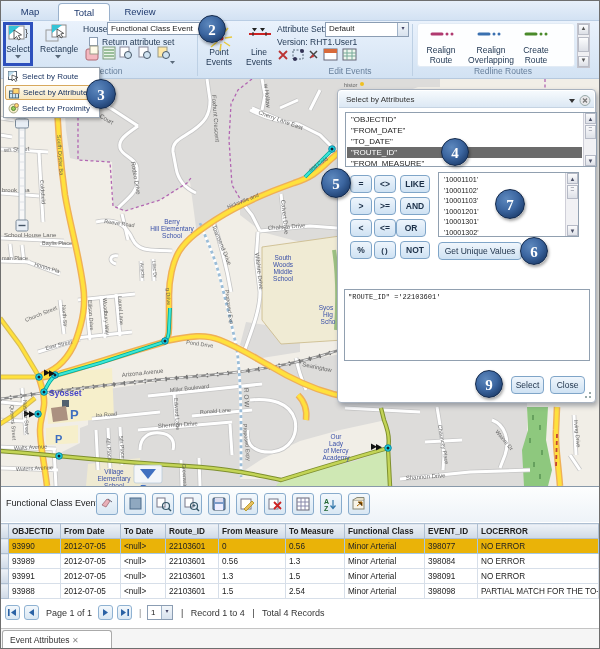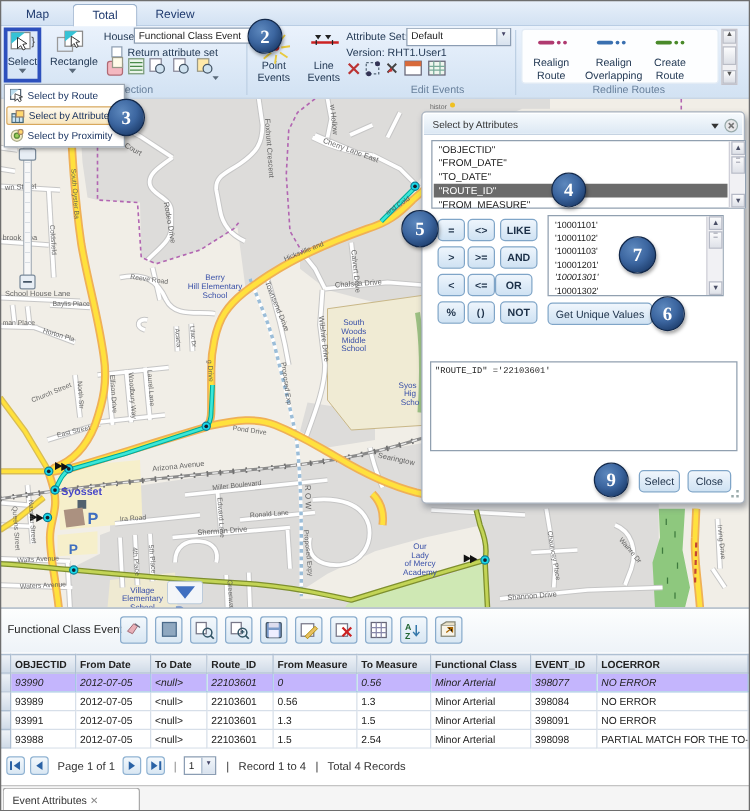--- a/index.html
+++ b/index.html
@@ -41,21 +41,21 @@
 .ssb{position:absolute;width:13px;background:#f1f1f4;border-left:1px solid #cfcfd8;}
 .ssbtn{position:absolute;left:1px;width:11px;height:11px;background:linear-gradient(#fbfbfc,#dee1e8);border:1px solid #b6bac6;color:#4a4f66;font-size:6px;text-align:center;line-height:10px;}
 
 #bottom{position:absolute;left:0;top:486px;width:600px;height:163px;background:#fff;border-top:1px solid #8899aa;}
 #btoolbar{position:absolute;left:0;top:0;width:600px;height:35px;background:linear-gradient(#fdfefe,#eef3f8);}
 #btoolbar .lbl{position:absolute;left:6px;top:11px;font-size:9px;color:#222;}
 .tbtn{position:absolute;top:6px;width:22px;height:22px;background:linear-gradient(#f3f8fc,#d9e7f3);border:1px solid #88abcc;border-radius:3px;}
 table#grid{position:absolute;left:0;top:36px;width:599px;border-collapse:collapse;table-layout:fixed;font-size:8.2px;color:#222;}
 #grid th{background:linear-gradient(#eef2f7,#cfdae7);border:1px solid #aebfd2;border-top:1px solid #aebfd2;font-weight:bold;text-align:left;height:15px;padding:0 0 0 3px;font-size:8.2px;white-space:nowrap;overflow:hidden;}
 #grid td{border:1px solid #d7dfe9;height:14px;padding:0 0 0 3px;white-space:nowrap;overflow:hidden;}
-#grid tr.sel td{background:#c4b5fd;border-color:#a6c8e4;font-style:italic;}
+#grid tr.sel td{background:#eab308;border-color:#a6c8e4;}
 #pager{position:absolute;left:0;top:112px;width:600px;height:29px;background:#fff;font-size:9px;color:#333;}
 .pgbtn{position:absolute;top:6px;width:15px;height:15px;background:linear-gradient(#f3f8fc,#d9e7f3);border:1px solid #8fb2d2;border-radius:3px;color:#2a62a5;font-size:8px;text-align:center;line-height:13px;}
 #tabrow{position:absolute;left:0;top:141px;width:600px;height:22px;background:#f5f5f5;border-top:1px solid #c4c4c4;}
 #btab{position:absolute;left:2px;top:1px;width:110px;height:21px;background:#fff;border:1px solid #aaa;border-bottom:none;border-radius:3px 3px 0 0;font-size:8.5px;color:#333;line-height:19px;padding-left:7px;}
 svg text{font-family:"Liberation Sans",sans-serif;}
 </style></head>
 <body>
 
 <svg id="map" width="600" height="407" viewBox="0 79 600 407" style="position:absolute;left:0;top:79px;">
 <rect x="0" y="79" width="600" height="407" fill="#f1eee7"></rect>
@@ -504,21 +504,21 @@
   <div class="opbtn" style="left:58px;top:129px;width:30px;">OR</div>
   <div class="opbtn" style="left:12px;top:151px;">%</div>
   <div class="opbtn" style="left:36px;top:151px;letter-spacing:1px;font-size:8px;">()</div>
   <div class="opbtn" style="left:62px;top:151px;width:30px;">NOT</div>
 
   <div class="lsbox" style="left:100px;top:82px;width:141px;height:65px;font-size:7.2px;">
     <div class="lirow" style="top:1px;">'10001101'</div>
     <div class="lirow" style="top:11.5px;">'10001102'</div>
     <div class="lirow" style="top:22px;">'10001103'</div>
     <div class="lirow" style="top:32.5px;">'10001201'</div>
-    <div class="lirow" style="top:43px;font-style:italic;">'10001301'</div>
+    <div class="lirow" style="top:43px;">'10001301'</div>
     <div class="lirow" style="top:53.5px;height:10px;">'10001302'</div>
     <div class="ssb" style="right:0;top:0;height:63px;">
       <div class="ssbtn" style="top:0;">▲</div>
       <div class="ssbtn" style="top:12px;height:14px;line-height:3px;">–<br>–</div>
       <div class="ssbtn" style="bottom:0;">▼</div>
     </div>
   </div>
   <div class="pbtn" style="left:100px;top:152px;width:84px;line-height:17px;">Get Unique Values</div>
   <div class="lsbox" style="left:6px;top:199px;width:246px;height:72px;font-family:'Liberation Mono',monospace;font-size:7px;color:#222;padding:3px;">"ROUTE_ID" ='22103601'</div>
   <div class="pbtn" style="left:173px;top:286px;width:33px;line-height:17px;">Select</div>

